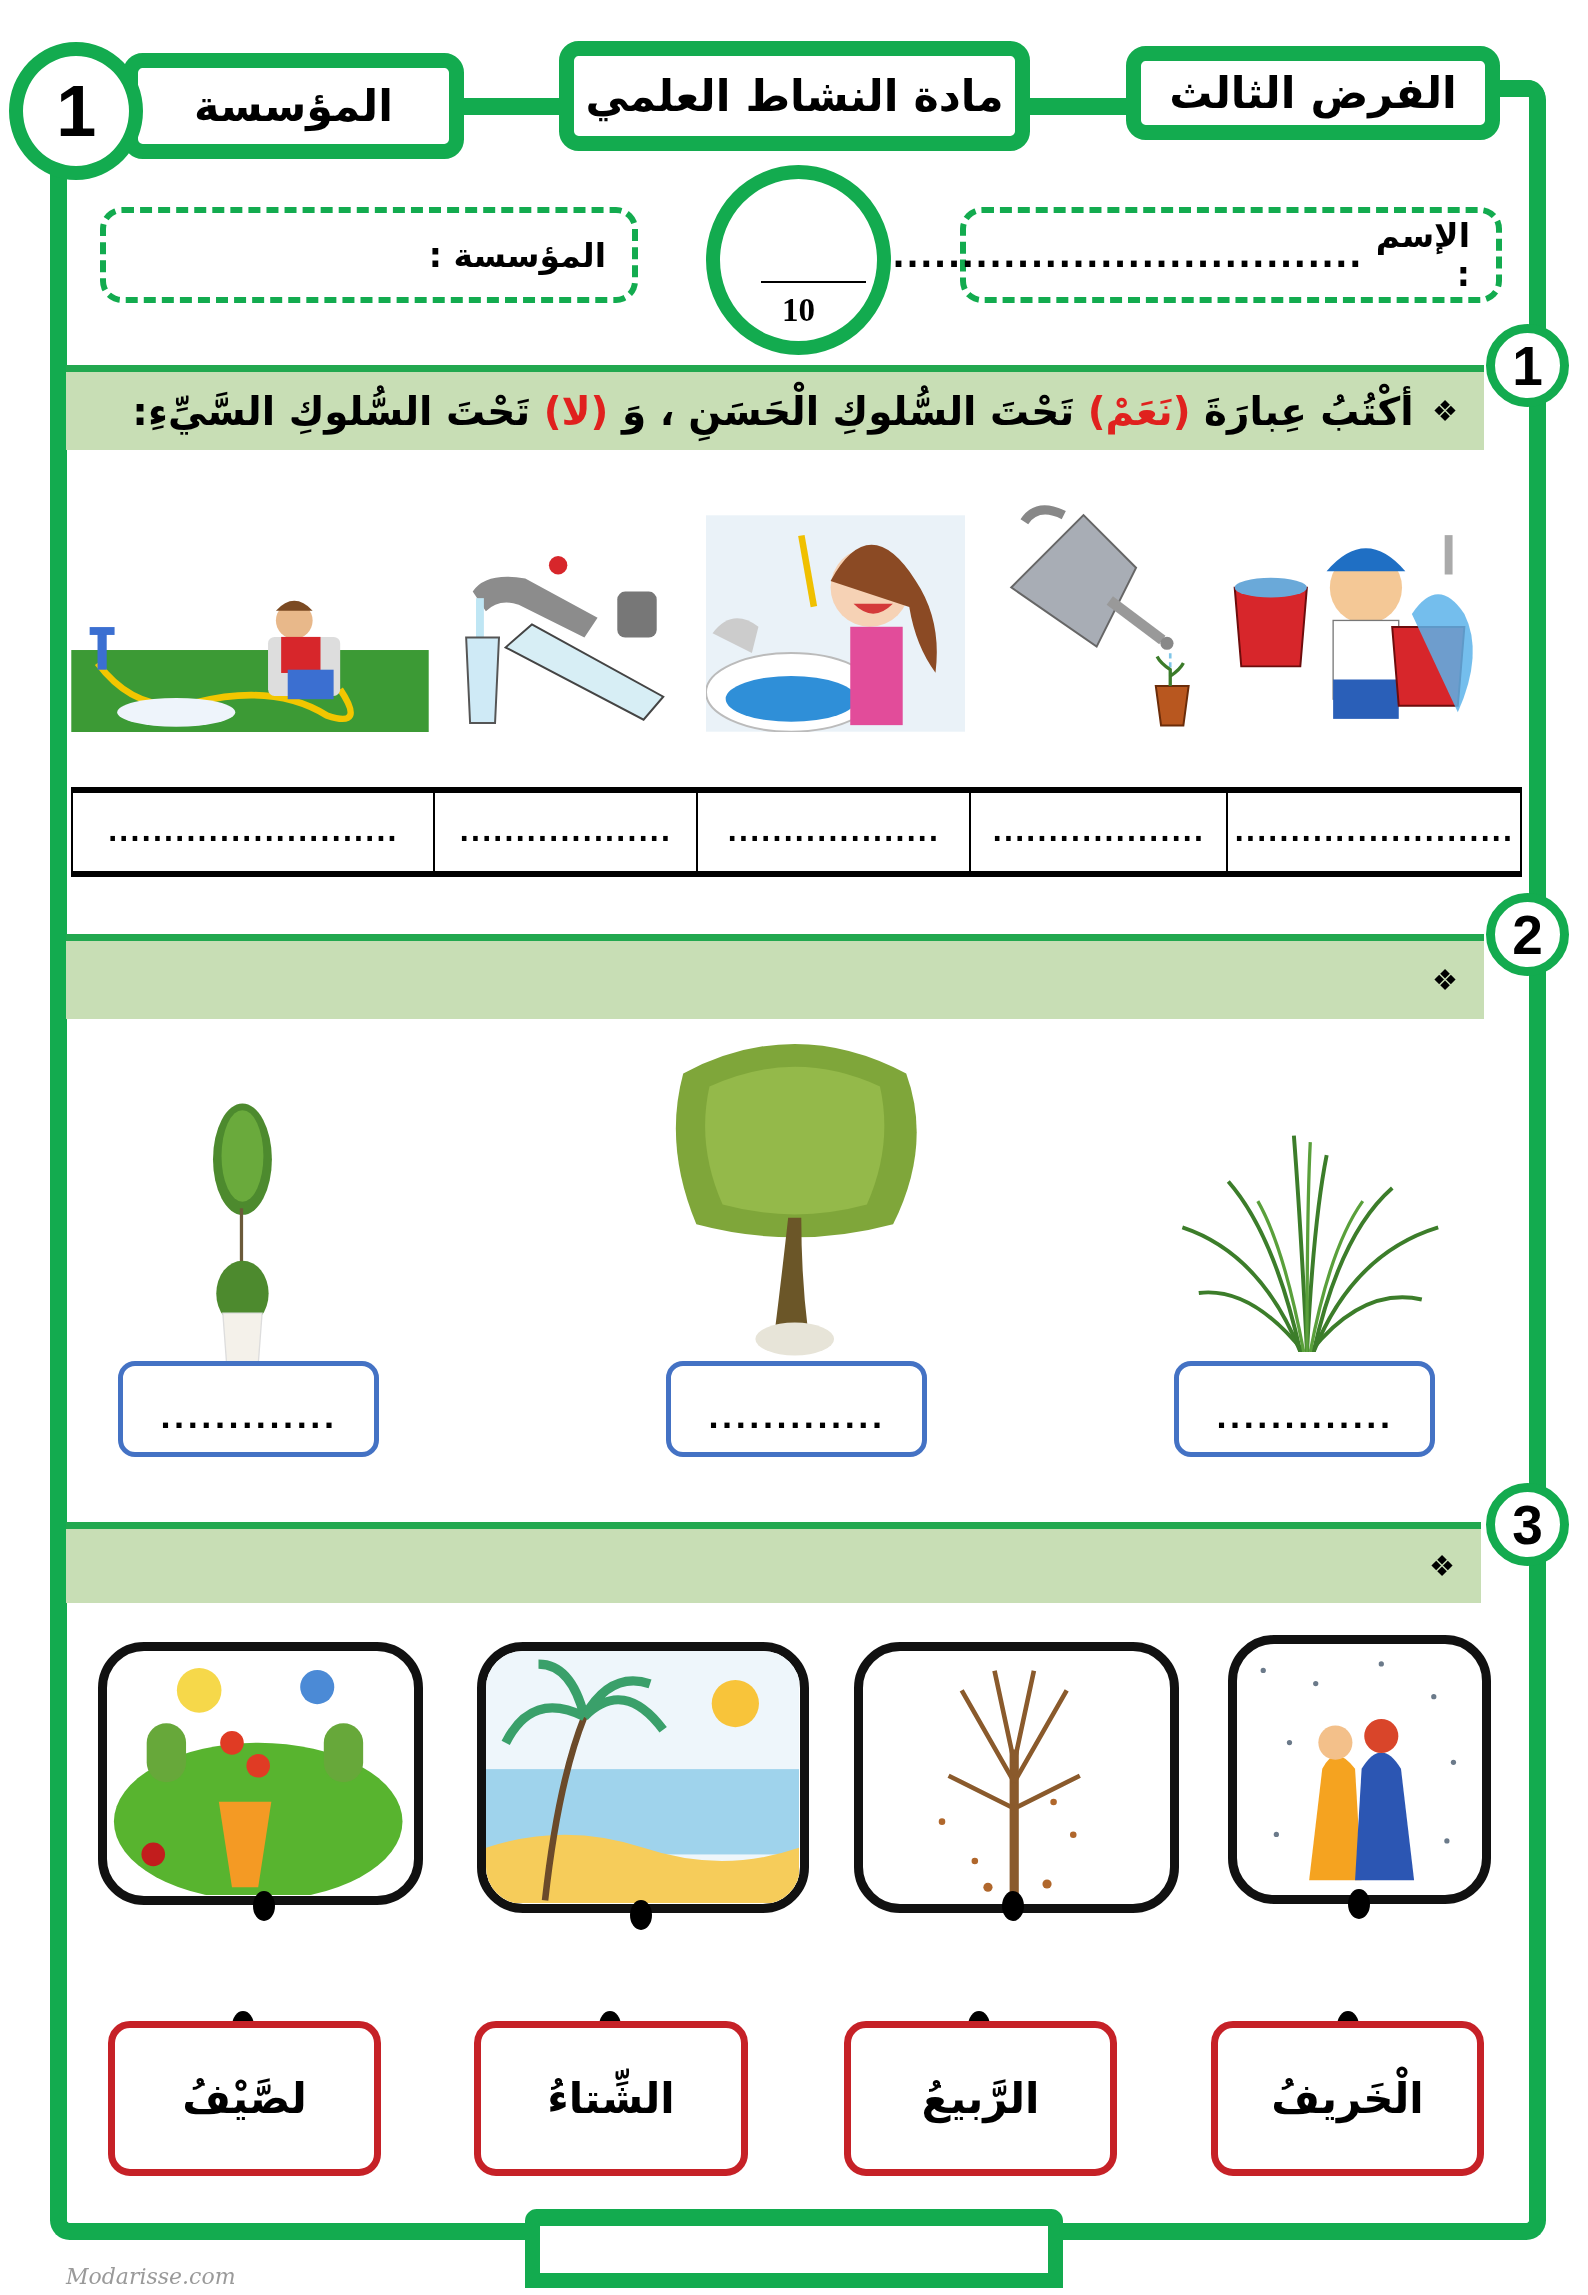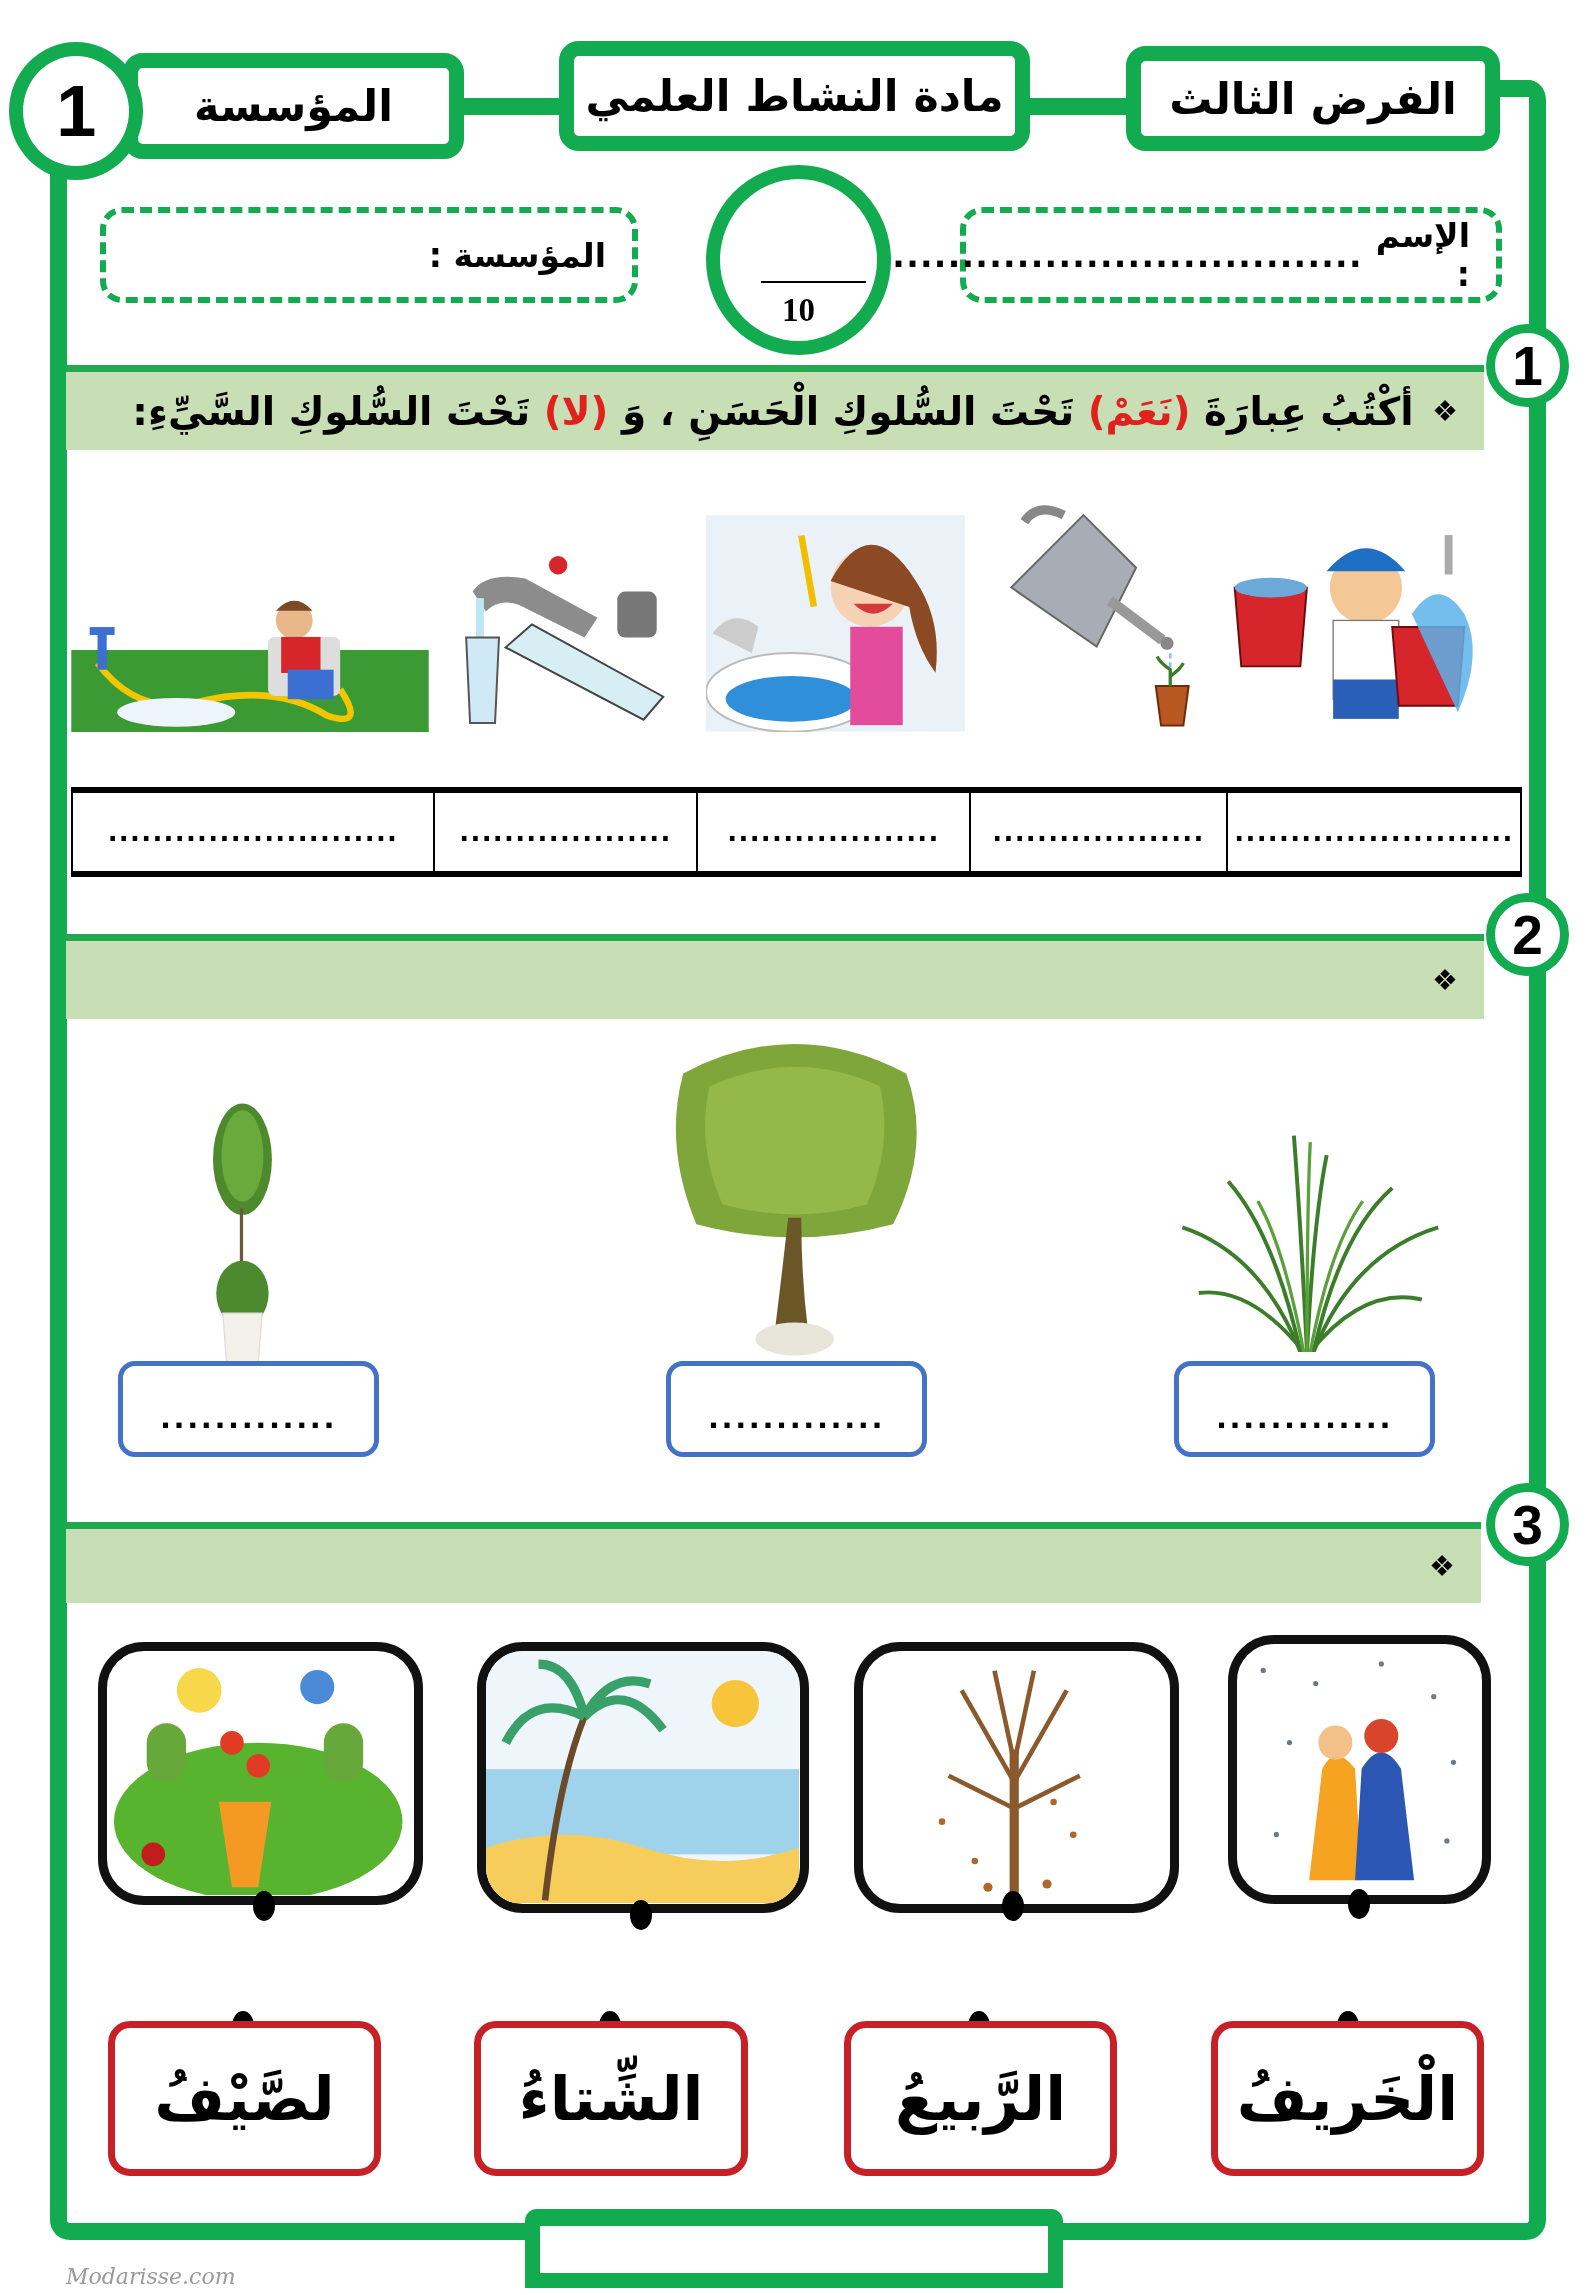--- a/index.html
+++ b/index.html
@@ -26,21 +26,21 @@
   .ans-table { border-top:6.6px solid #000; border-bottom:6.6px solid #000; border-left:2px solid #000; border-right:2px solid #000;
                display:flex; direction:ltr; }
   .ans-cell { border-right:2px solid #000; display:flex; align-items:center; justify-content:center;
               font-weight:bold; font-size:26px; letter-spacing:1.3px; }
   .ans-cell:last-child { border-right:none; }
   .pic { display:flex; align-items:center; justify-content:center; }
   .blue-box { border:5.9px solid #4472c4; border-radius:17px; display:flex; align-items:flex-end; justify-content:center;
               padding-bottom:17px; font-weight:bold; font-size:29px; letter-spacing:2.6px; }
   .season-card { border:9.2px solid #111; border-radius:46px; background:#fff; overflow:hidden; }
   .word-card { border:7.9px solid #c62127; border-radius:22px; background:#fff; display:flex; align-items:center;
-               justify-content:center; font-weight:bold; font-size:61px; direction:rtl; }
+               justify-content:center; font-weight:bold; font-size:42px; direction:rtl; }
   .dot { width:22px; height:30px; border-radius:50%; background:#000; }
   .footer-box { border:15.8px solid #13ab4f; border-top-width:17px; border-radius:11.8px 11.8px 0 0; background:#fff; }
   .watermark { font-family:"DejaVu Serif", serif; font-style:italic; color:#9a9a9a; font-size:22px; }
 </style>
 </head>
 <body>
 
 <div class="abs frame"></div>
 
 <div class="abs hdr-conn" style="left:453px; top:98px; width:118px;"></div>
@@ -51,21 +51,21 @@
   <span>المؤسسة</span>
 </div>
 <div class="abs circle" style="left:9.2px; top:42px; width:134px; height:138px; font-size:72px; font-family:'Liberation Sans',sans-serif;">
   <span>1</span>
 </div>
 
 <div class="abs hdr-box" style="left:559px; top:41px; width:471px; height:110px;">
   <span>مادة النشاط العلمي</span>
 </div>
 
-<div class="abs hdr-box" style="left:1126px; top:46px; width:374px; height:105px;">
+<div class="abs hdr-box" style="left:1126px; top:46px; width:374px; height:94px;">
   <span>الفرض الثالث</span>
 </div>
 
 <div class="abs dashed" style="left:960px; top:207px; width:542px; height:96px;">
   <span>الإسم :</span>
   <span style="margin-right:13px; letter-spacing:1.3px;">....................................</span>
 </div>
 
 <div class="abs circle" style="left:706px; top:165px; width:185px; height:190px;">
   <div style="position:absolute; left:41px; top:102px; width:105px; height:2px; background:#000;"></div>

